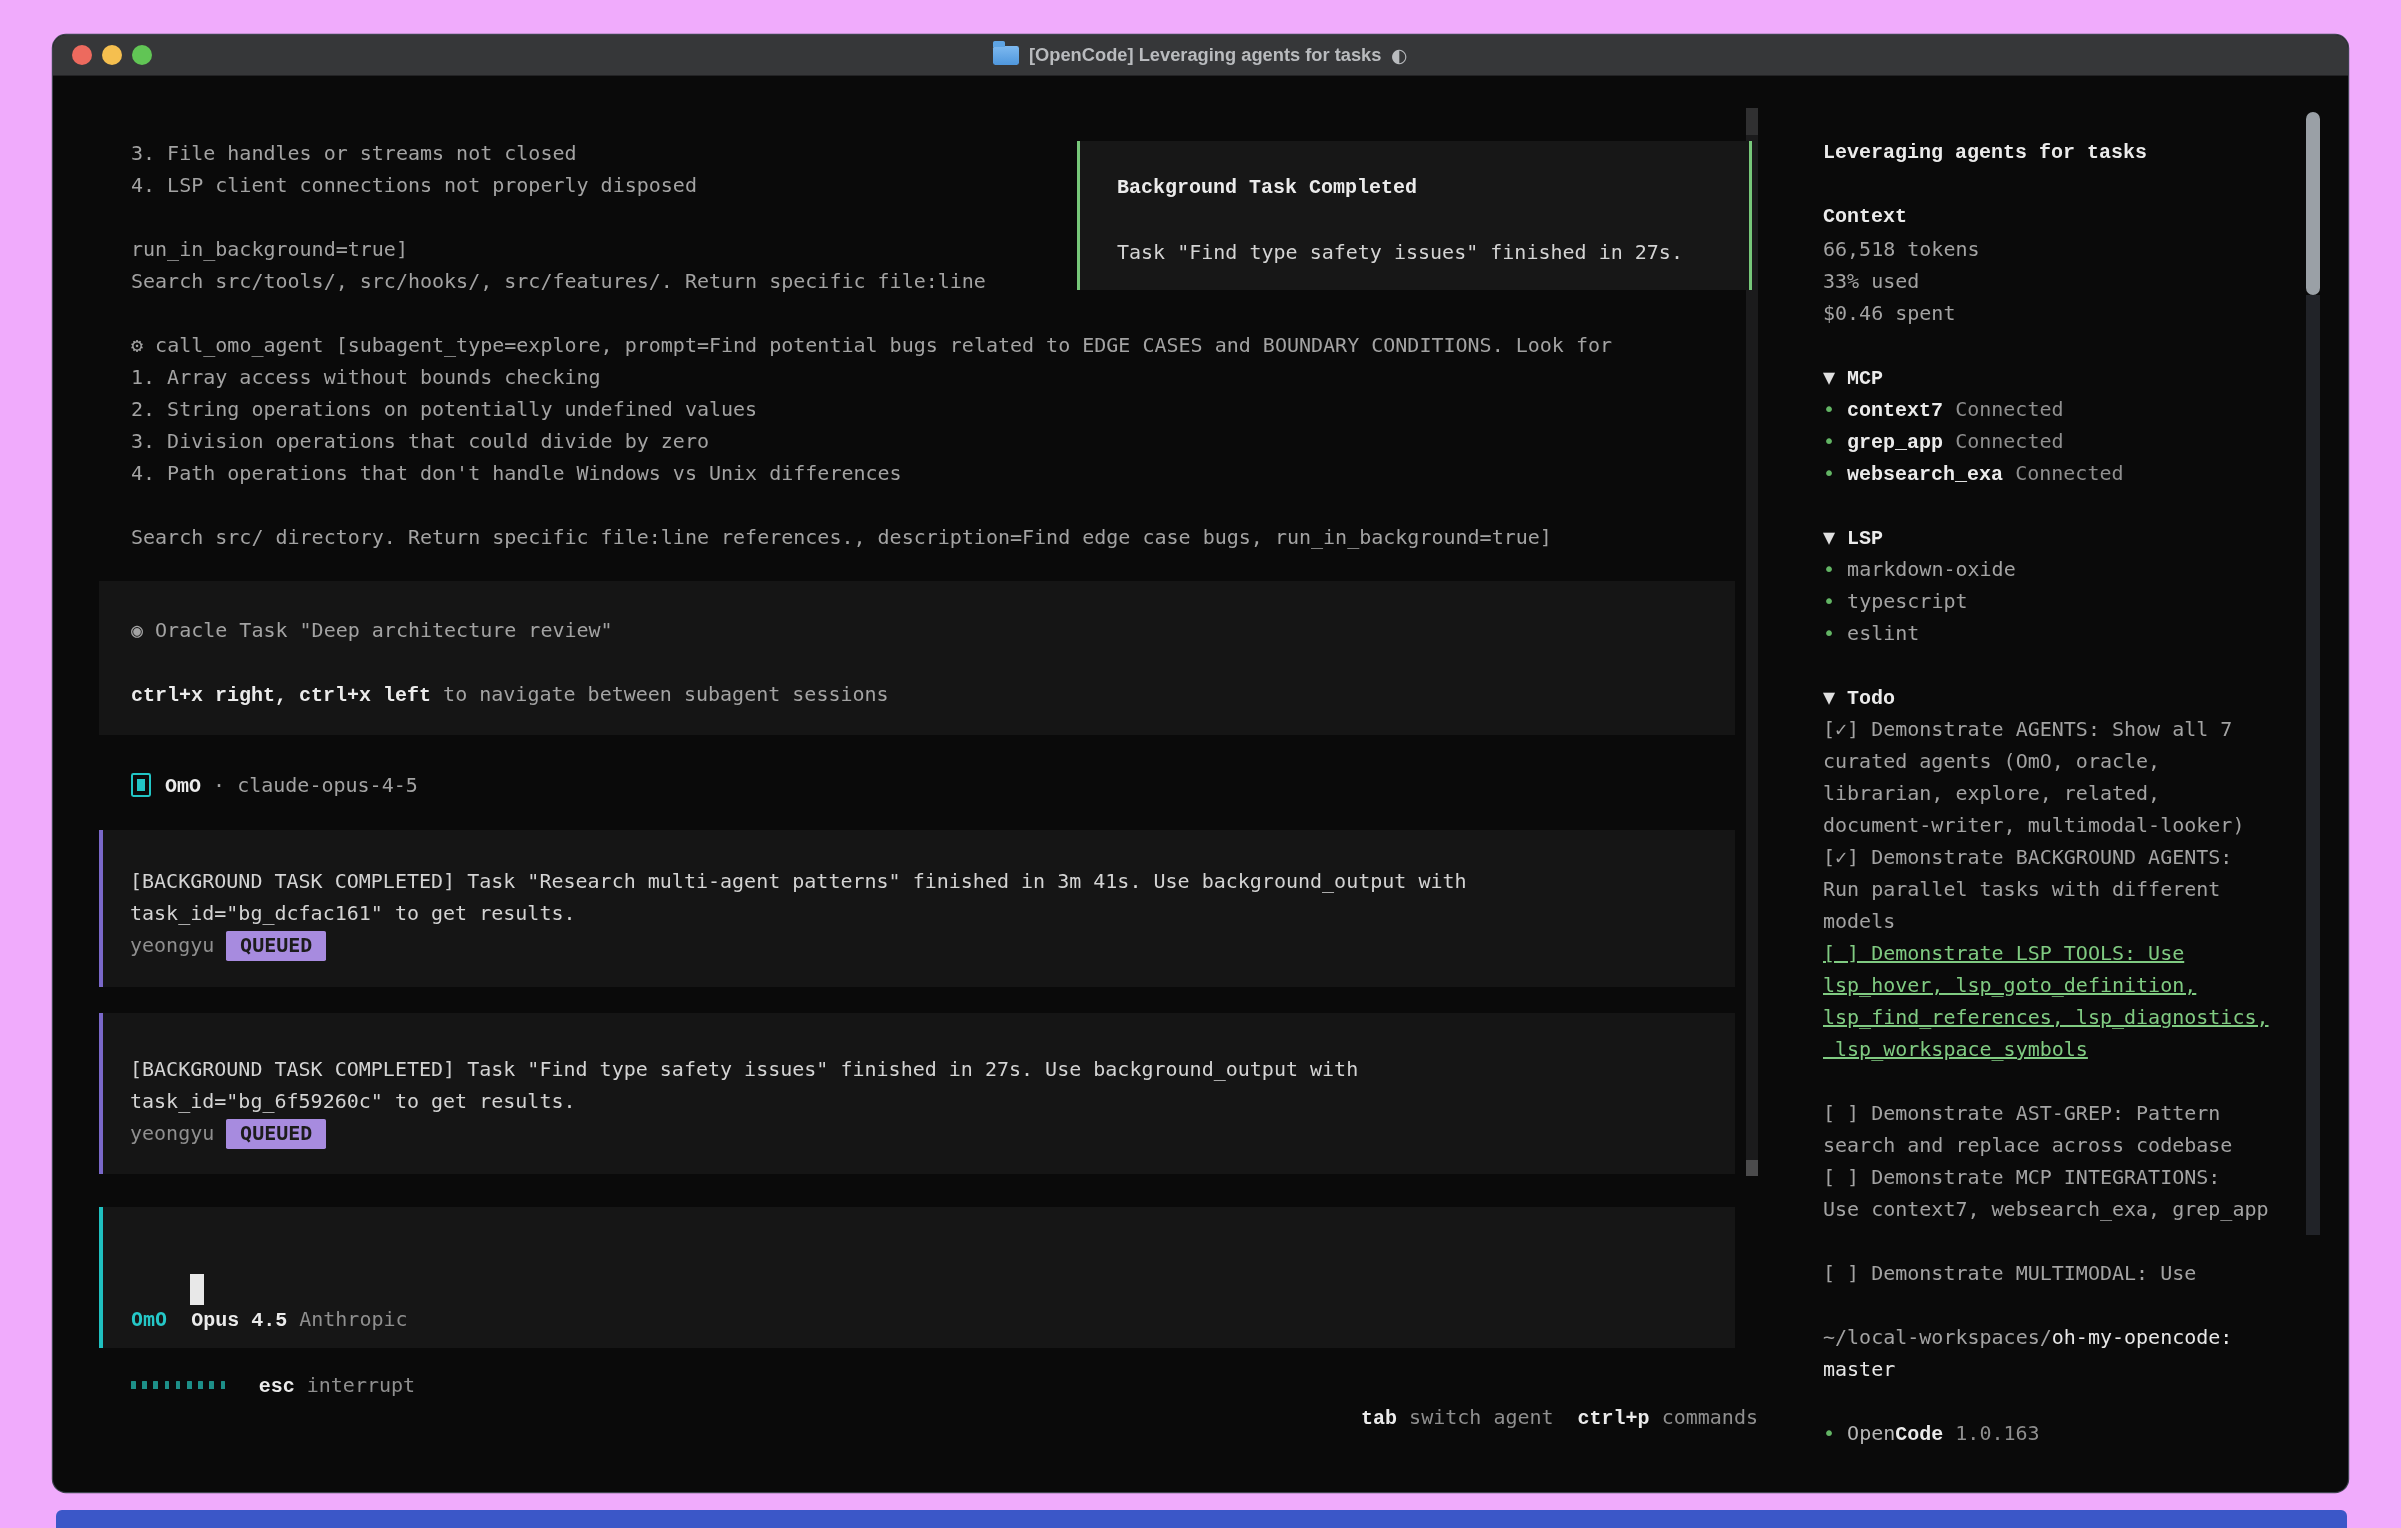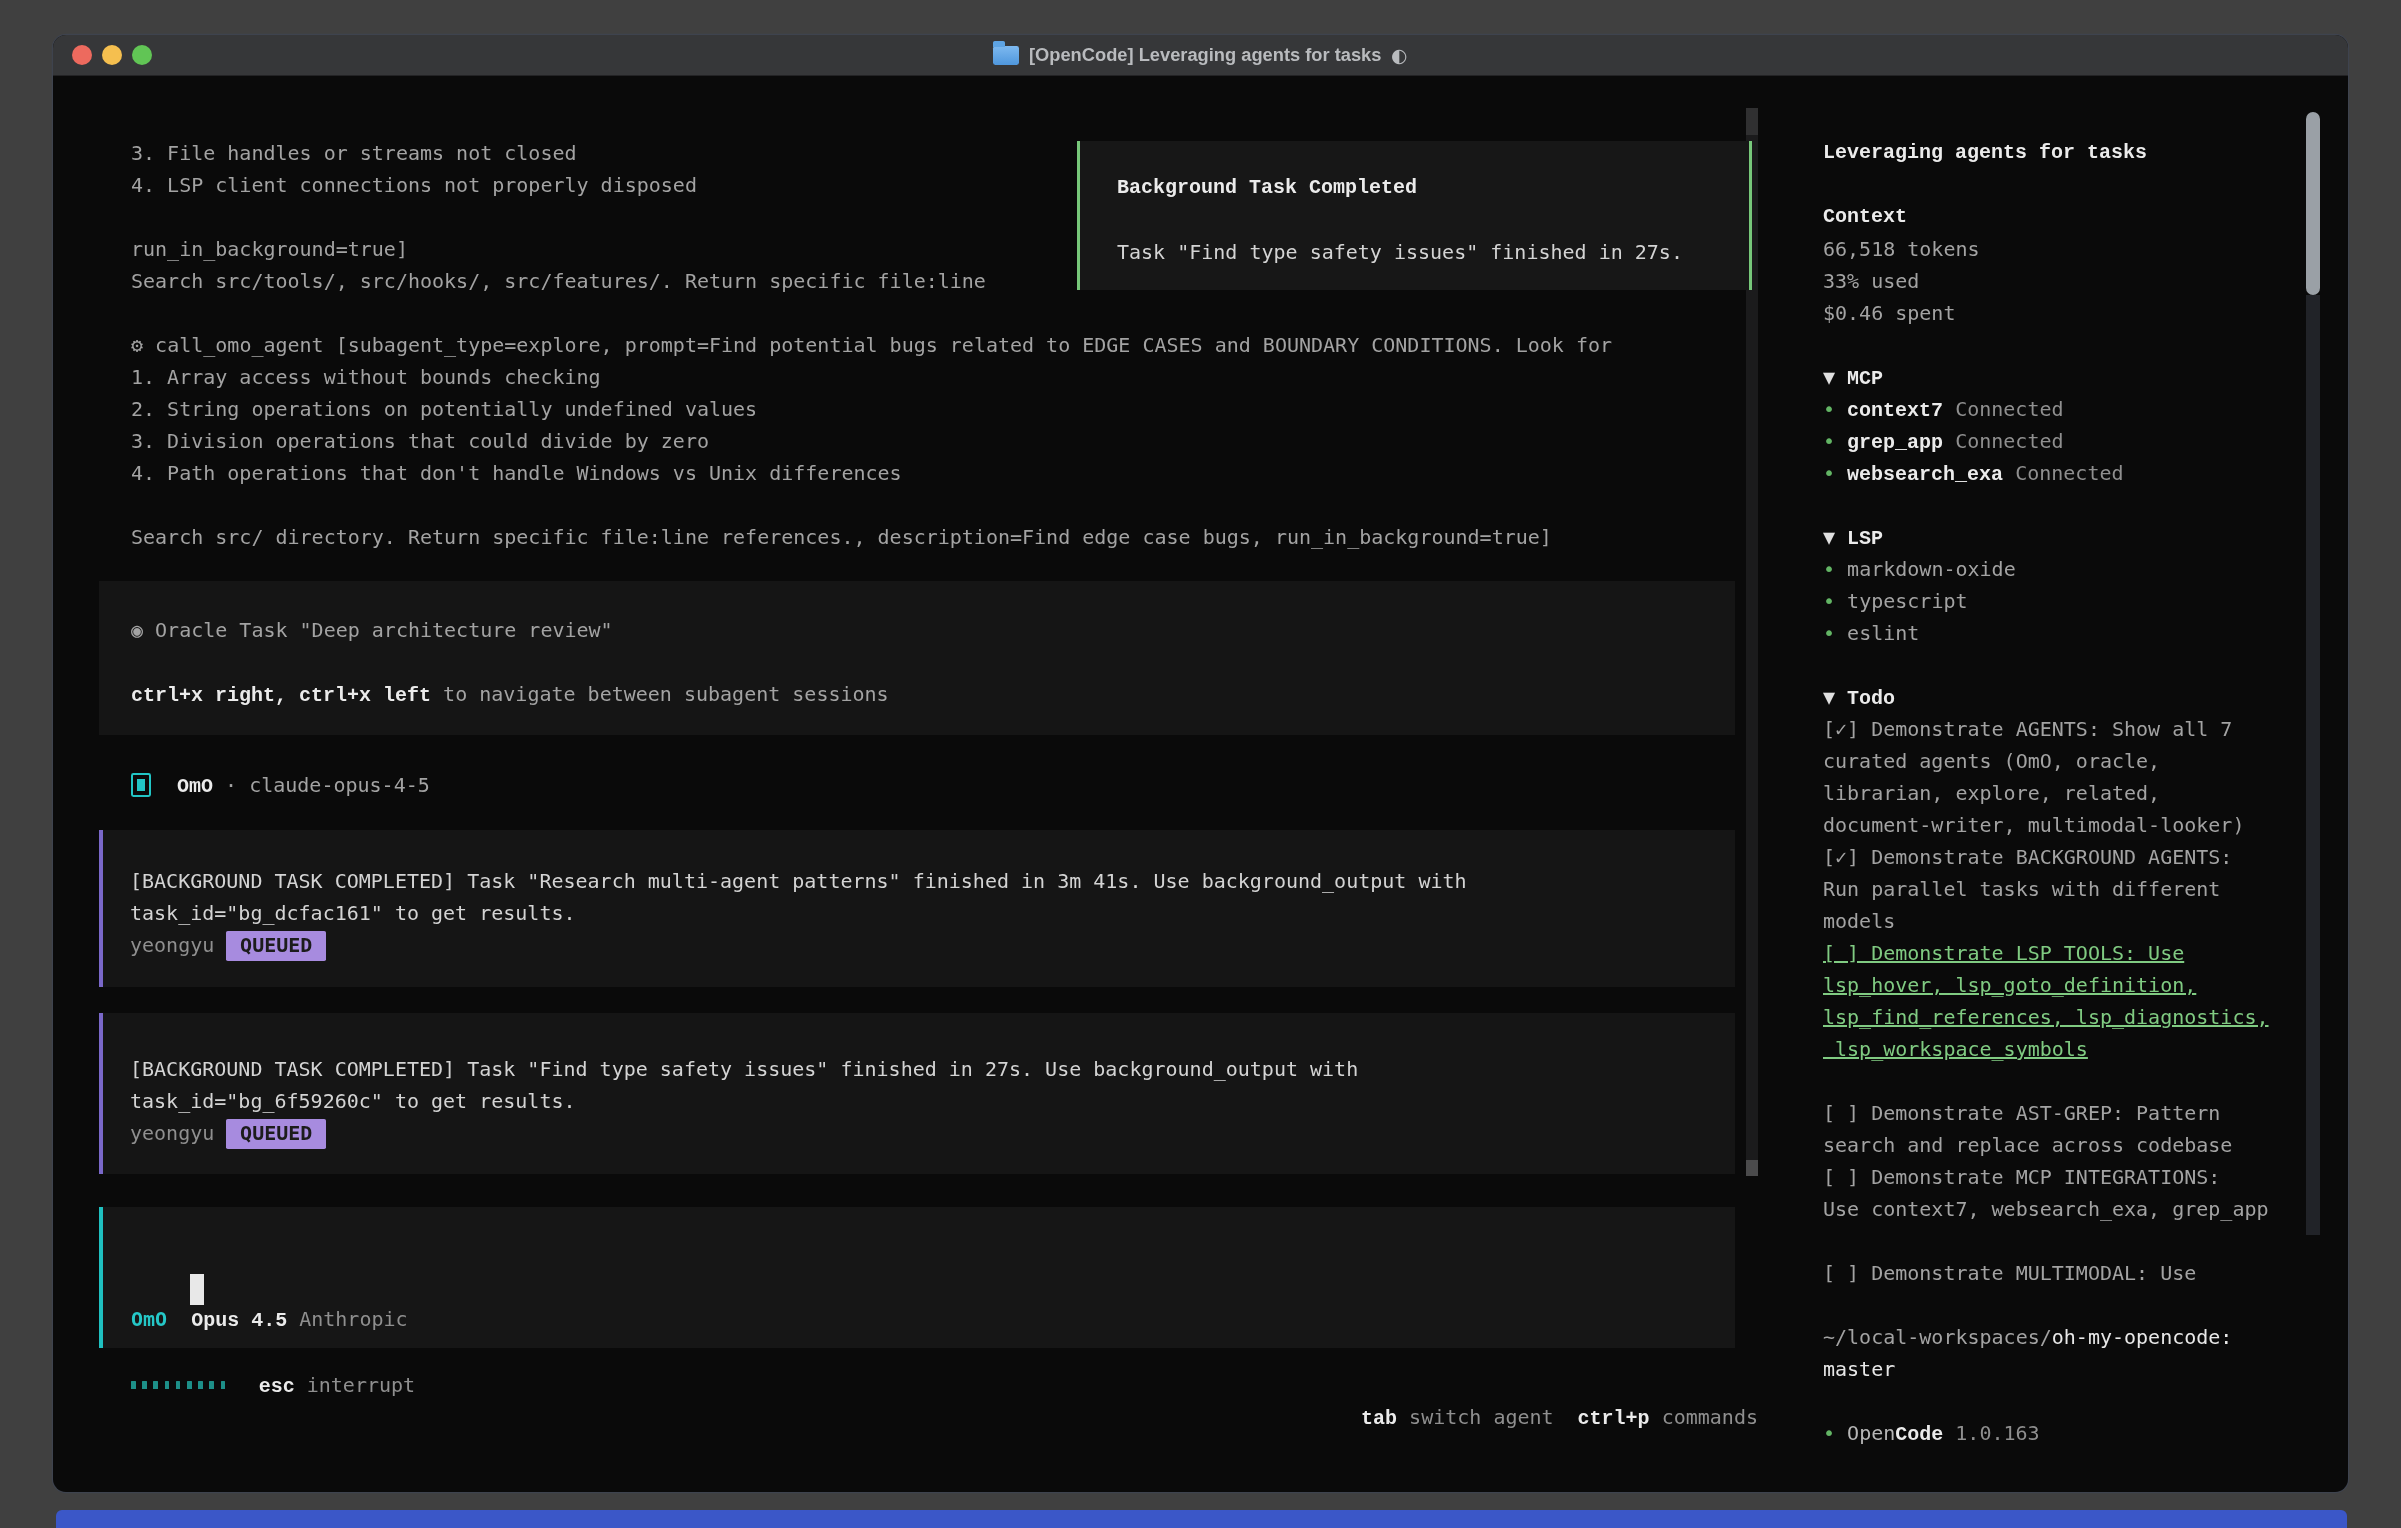--- a/index.html
+++ b/index.html
@@ -1,16 +1,16 @@
 <!DOCTYPE html>
 <html style="font-size:9.5px"><head>
 <meta charset="utf-8">
 <style>
   html,body{margin:0;padding:0;background:#000;}
-  .screen{position:relative;width:2401px;height:1528px;background:#404040;overflow:hidden;
+  .screen{position:relative;width:2401px;height:1528px;background:#f0abfc;overflow:hidden;
           font-family:"DejaVu Sans Mono","DejaVu Sans",monospace;}
   .window{position:absolute;left:53px;top:35px;width:2295px;height:1457px;background:#0a0a0a;
           border-radius:13px;box-shadow:0 0 0 1.2px #3e434e;overflow:hidden;}
   
   .titlebar{position:absolute;left:0;top:0;width:100%;height:40px;background:#363739;
             border-bottom:1.2px solid #232325;display:flex;align-items:center;justify-content:center;}
   .lights{position:absolute;left:19px;top:0;height:40px;display:flex;align-items:center;gap:10px;}
   .light{width:20px;height:20px;border-radius:50%;display:inline-block;}
   .light.red{background:#ed6a5e;}
   .light.yellow{background:#f5bf4f;}
@@ -29,21 +29,21 @@
   .dim{color:#8f8f8f;}
   .w{color:#ebebeb;font-weight:700;font-family:Liberation Mono, monospace;}
   .lt{color:#d4d4d4;}
   .grn{color:#80cb82;text-decoration:underline;}
   .bullet{color:#63b565;}
   .lines{position:absolute;margin-top:25px;}
   
   .main-lines{left:78px;top:77px;}
   .oracle-block{position:absolute;left:46px;top:546px;width:1636px;height:154px;background:#151515;
                 padding-top:32.5px;padding-left:32px;box-sizing:border-box;}
-  .omo-header{position:absolute;left:78px;top:734px;height:32px;display:flex;align-items:center;gap:26px;}
+  .omo-header{position:absolute;left:78px;top:734px;height:32px;display:flex;align-items:center;gap:14px;}
   .omo-icon{width:20px;height:23.6px;border:2.4px solid #22c6c6;border-radius:2.4px;box-sizing:border-box;
             display:inline-flex;align-items:center;justify-content:center;}
   .omo-icon i{display:block;width:7.7px;height:11.2px;background:#22c6c6;}
   .task-block{position:absolute;left:46px;width:1636px;background:#151515;
               border-left:4.7px solid #7a68c9;box-sizing:border-box;padding-left:27px;}
   .task-block.b1{top:795px;height:157px;padding-top:35px;}
   .task-block.b2{top:978px;height:161px;padding-top:40px;}
   .badge{display:inline-block;background:#a78bdf;color:#1c1c1c;font-weight:700;
          border-radius:1.8px;padding:0 14px;margin-left:11.8px;line-height:29.5px;height:29.5px;}
   

